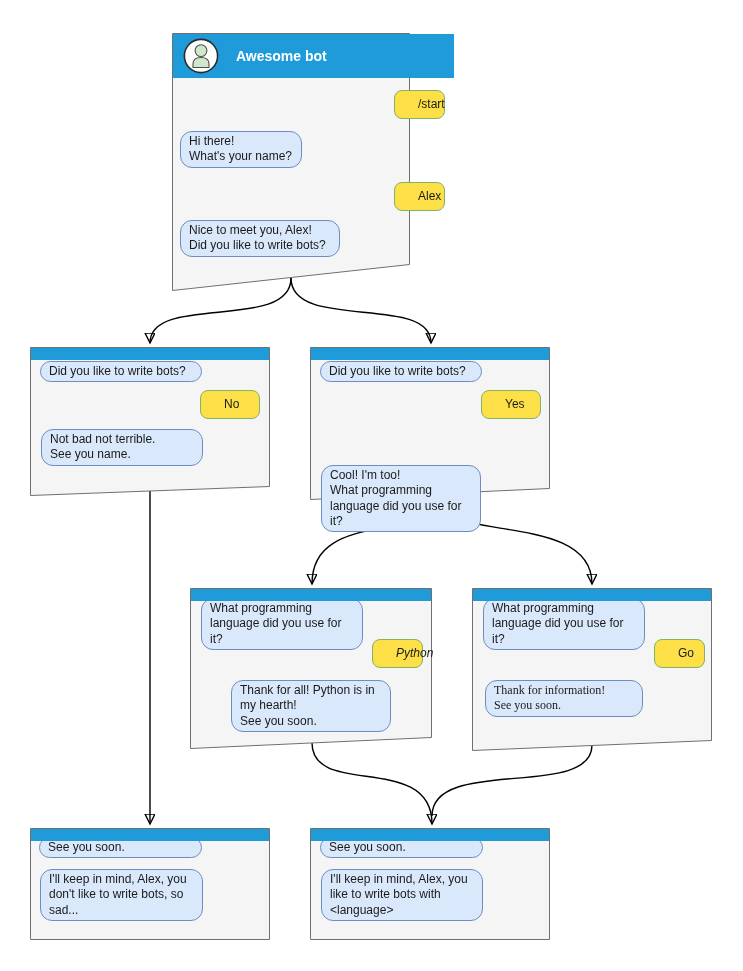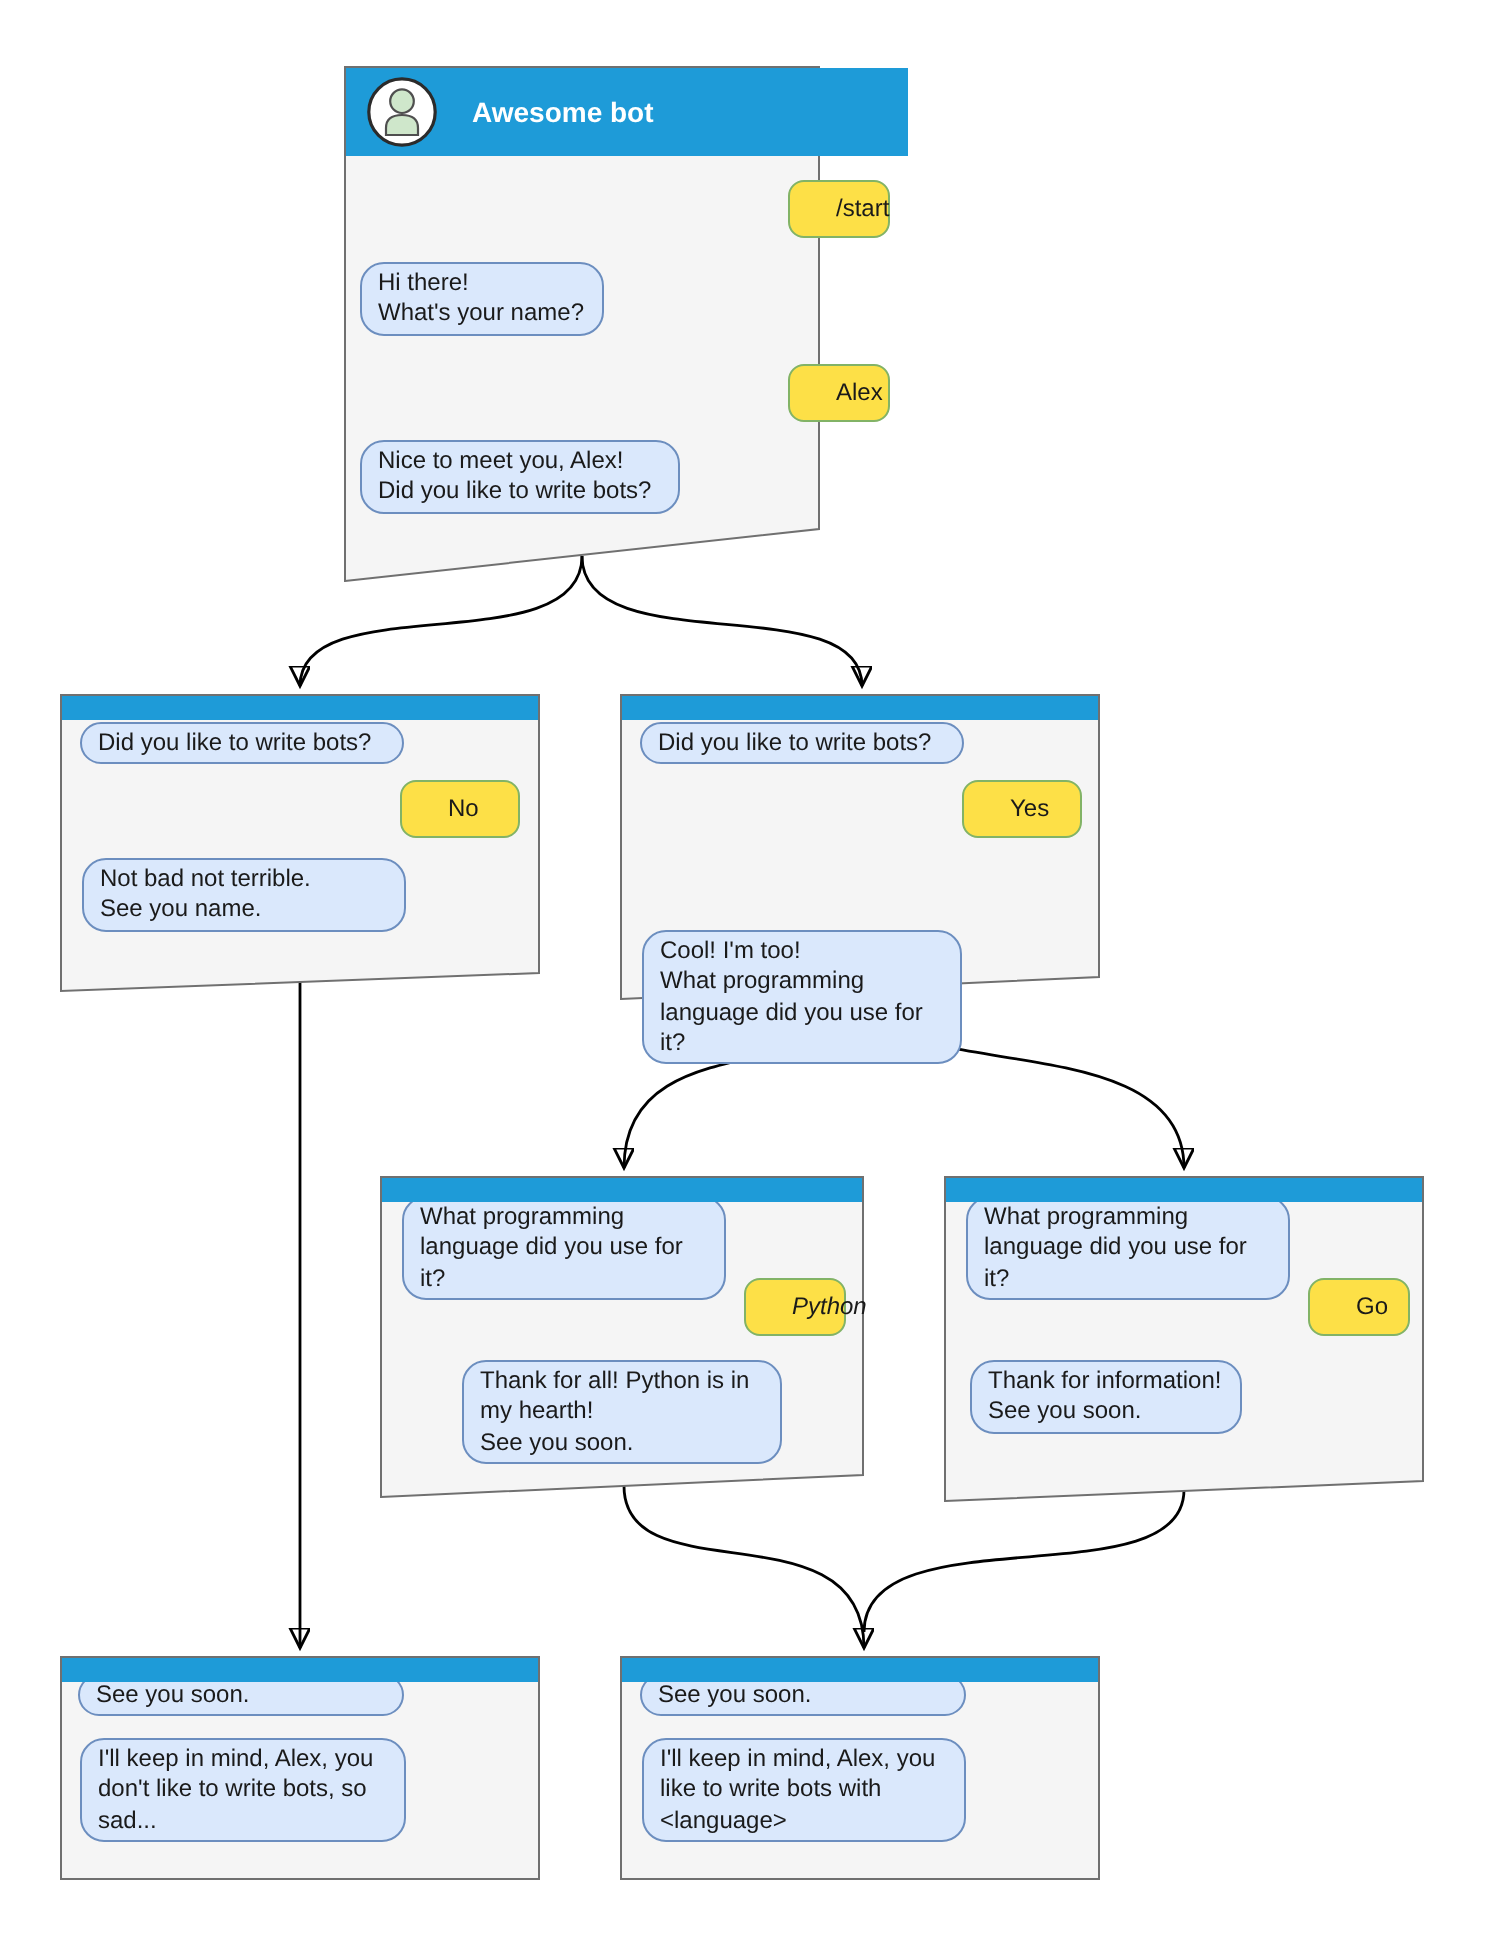--- a/index.html
+++ b/index.html
@@ -99,21 +99,21 @@
   </div>
 
   <div class="chatwin" style="left:472px;top:588px;width:240px;height:163px;">
     <svg class="win-bg" width="240" height="163">
       <polygon points="0.5,0.5 239.5,0.5 239.5,152.5 0.5,162.5"></polygon>
     </svg>
     <div class="win-header small"></div>
     <div class="bubble bot" style="top:10px;left:11px;width:162px;">What programming
 language did you use for it?</div>
     <div class="bubble user" style="top:51px;right:7px;width:51px;">Go</div>
-    <div class="bubble bot" style="top:92px;left:13px;width:136px;">Thank for information!
+    <div class="bubble bot" style="top:92px;left:13px;width:158px;font-family:Liberation Serif, serif;">Thank for information!
 See you soon.</div>
   </div>
 
   <div class="chatwin" style="left:30px;top:828px;width:240px;height:112px;">
     <svg class="win-bg" width="240" height="112">
       <polygon points="0.5,0.5 239.5,0.5 239.5,111.5 0.5,111.5"></polygon>
     </svg>
     <div class="win-header small"></div>
     <div class="bubble bot" style="top:9px;left:9px;width:163px;">See you soon.</div>
     <div class="bubble bot" style="top:41px;left:10px;width:163px;">I'll keep in mind, Alex, you

